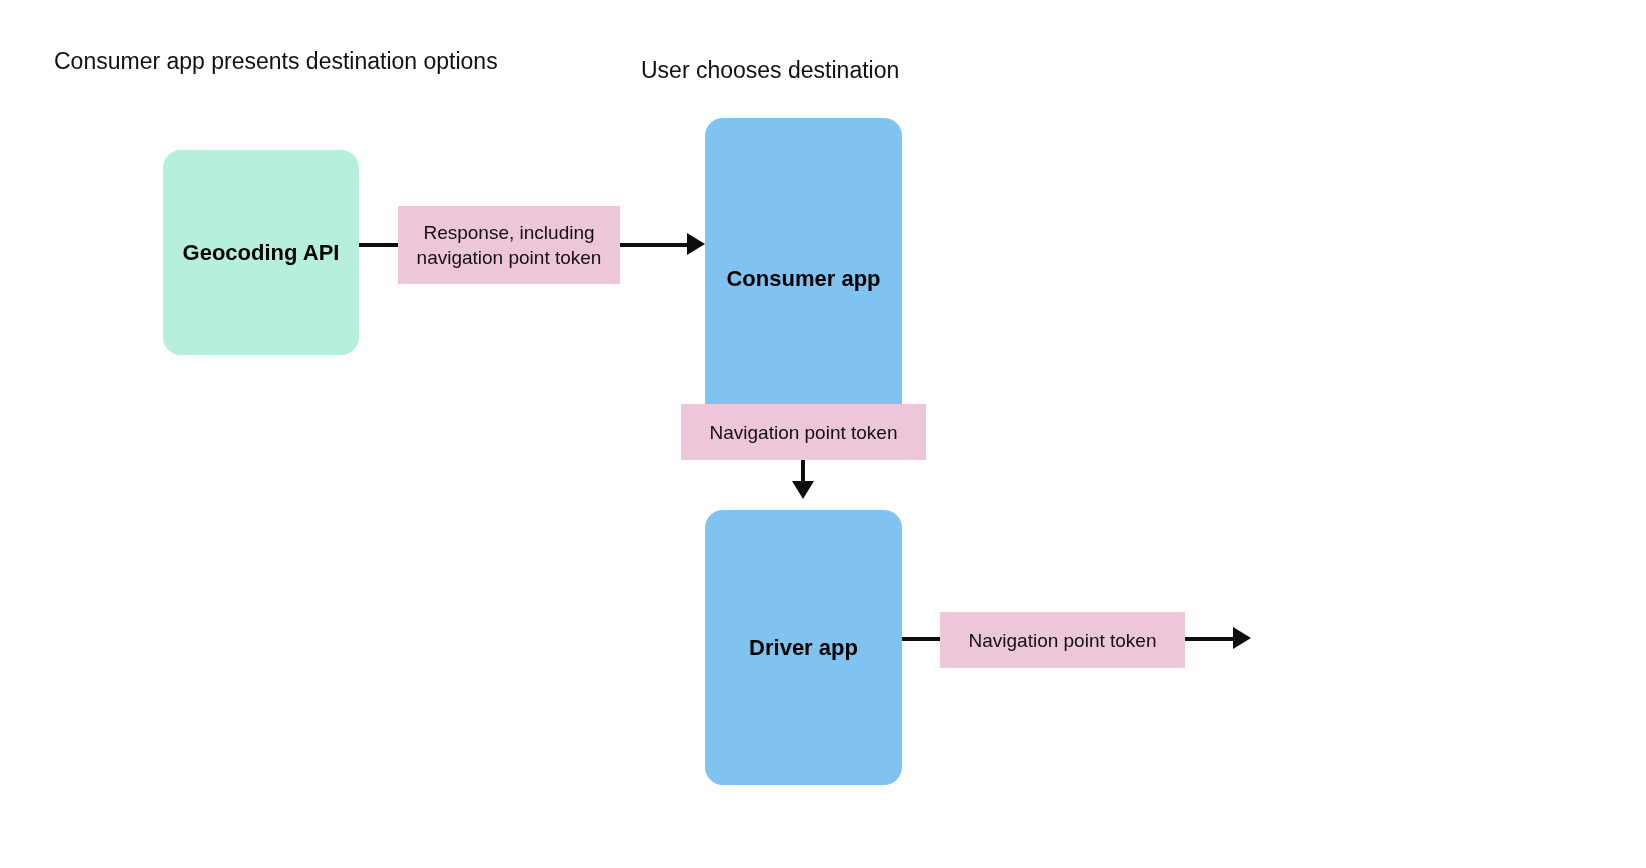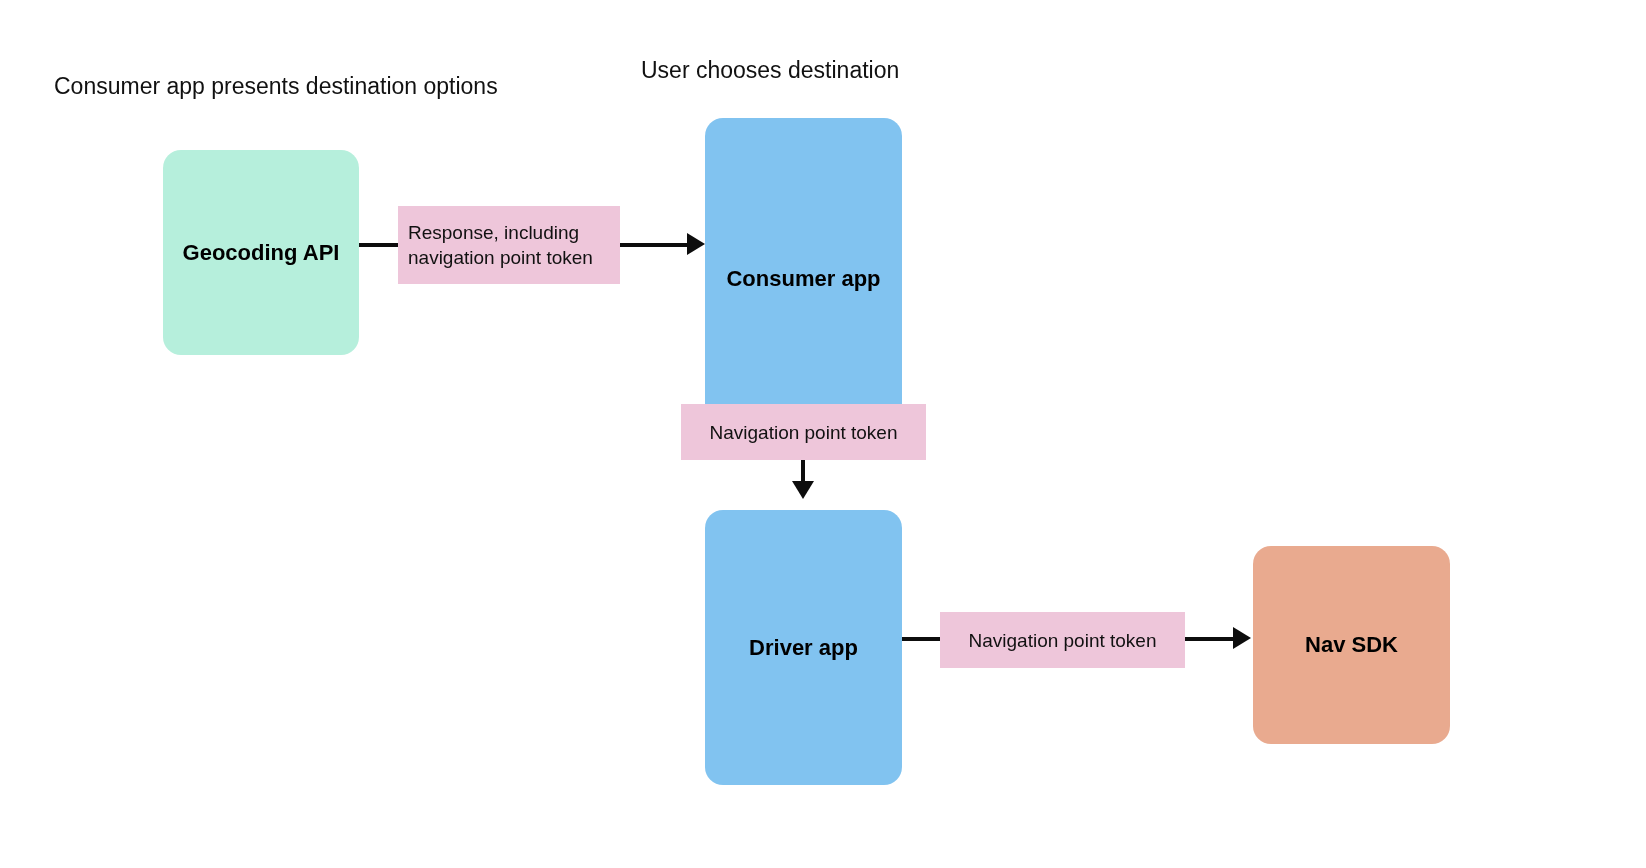--- a/index.html
+++ b/index.html
@@ -23,21 +23,21 @@
 
   
   .col-header {
     position: absolute;
     font-size: 23px;
     line-height: 28px;
     color: #111111;
     white-space: nowrap;
     font-weight: 400;
   }
-  #hdr-consumer { left: 54px;   top: 72px; }
+  #hdr-consumer { left: 54px;   top: 47px; }
   #hdr-user     { left: 641px;  top: 56px; }
   #hdr-navsdk   { left: 1152px; top: 56px; }
 
   
   .node {
     position: absolute;
     display: flex;
     align-items: center;
     justify-content: center;
     border-radius: 18px;
@@ -108,20 +108,21 @@
   #line-driver-navsdk { left: 902px; top: 637px; width: 333px; }
   #head-driver-navsdk { left: 1233px; top: 627px; }
 
   
   .edge-label {
     position: absolute;
     background: #eec6da;
     display: flex;
     align-items: center;
     justify-content: center;
+    text-align: center;
     font-size: 19px;
     line-height: 25px;
     color: #111111;
     box-sizing: border-box;
     padding: 4px 10px;
     z-index: 4;
   }
   #label-response {
     left: 398px; top: 206px;
     width: 222px; height: 78px;
@@ -157,23 +158,20 @@
   </div>
 
   <div id="node-consumer" class="node">
     <span>Consumer app</span>
   </div>
 
   <div id="node-driver" class="node">
     <span>Driver app</span>
   </div>
 
-  <div id="node-navsdk" class="node">
-    <span>Nav SDK</span>
-  </div>
 
   <div id="label-response" class="edge-label">
     <span>Response, including navigation point token</span>
   </div>
 
   <div id="label-navtoken-mid" class="edge-label">
     <span>Navigation point token</span>
   </div>
 
   <div id="label-navtoken-bottom" class="edge-label">

